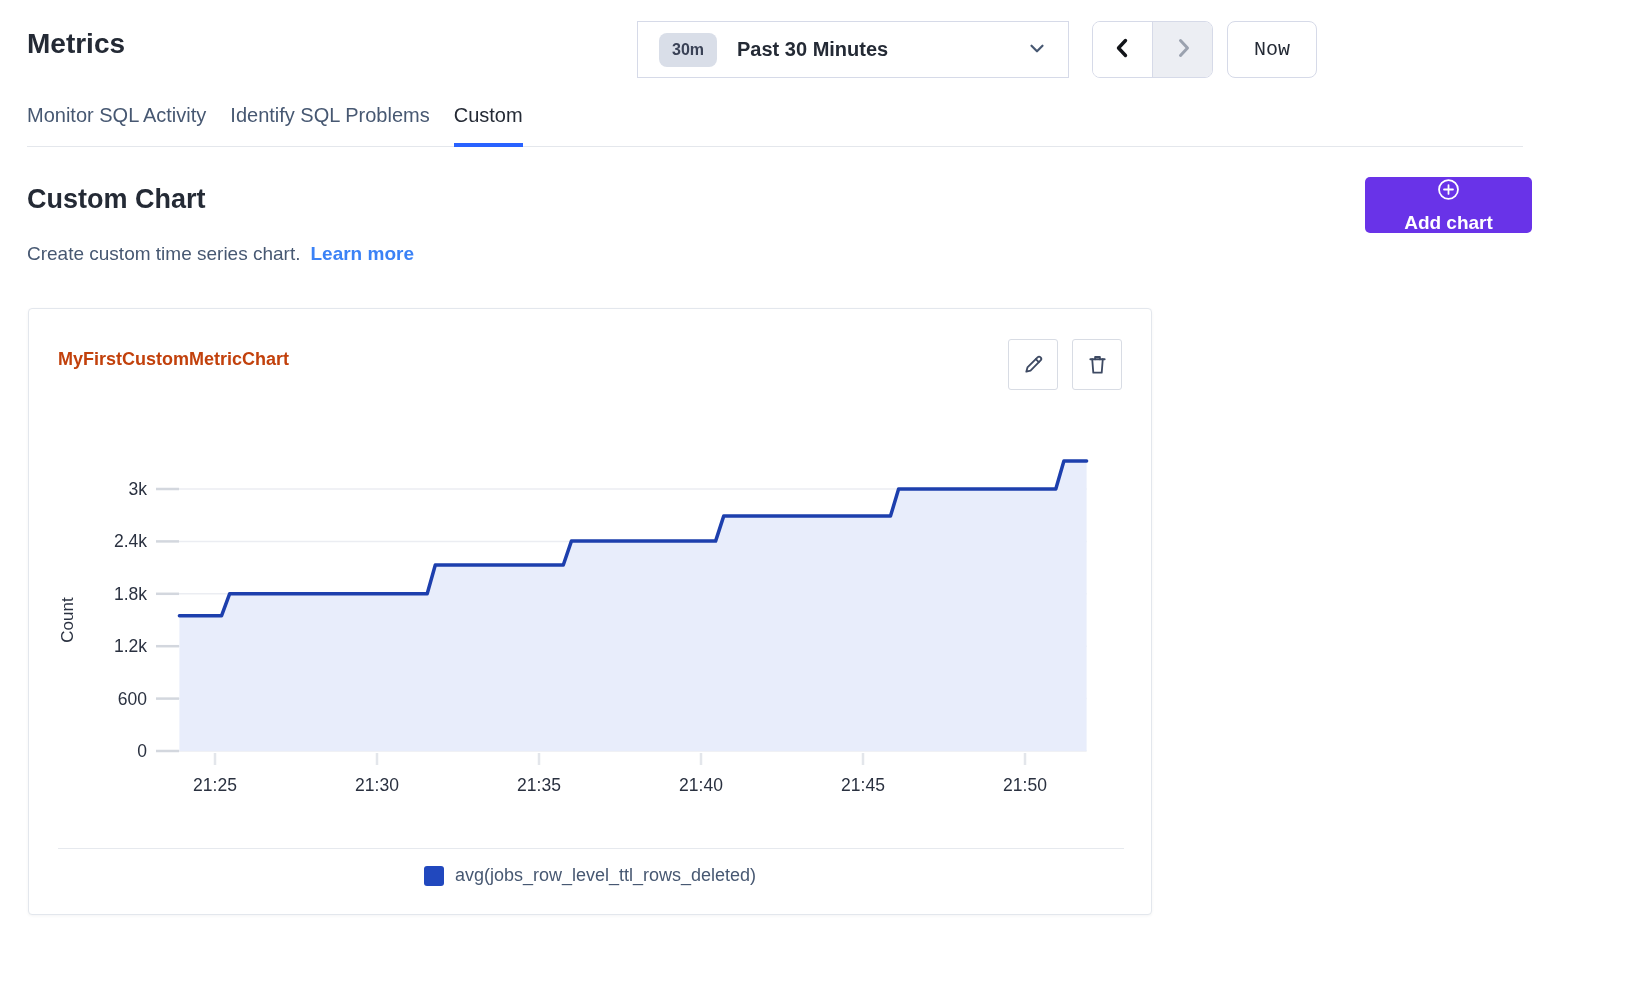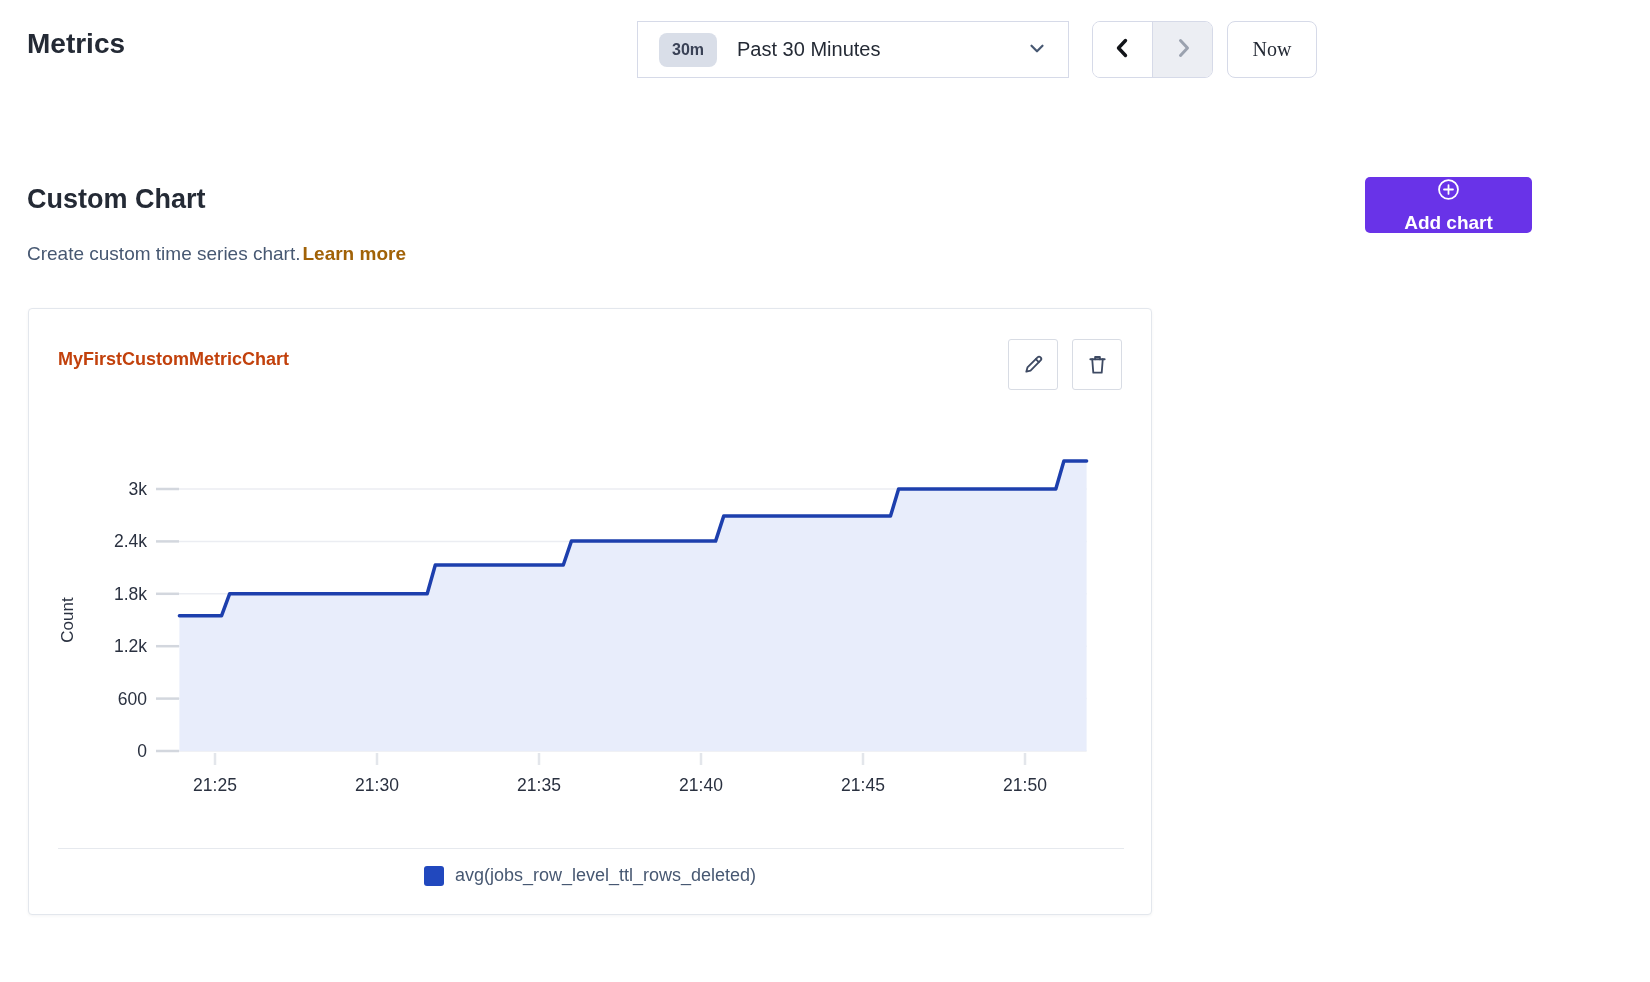--- a/index.html
+++ b/index.html
@@ -6,38 +6,38 @@
   html,body { width:1650px; height:982px; background:#ffffff; overflow:hidden;
               font-family:"Liberation Sans", sans-serif; }
   .page { position:relative; width:1650px; height:982px; }
 
   
   .page-title { position:absolute; left:27px; top:28px; font-size:28px; font-weight:700; color:#242A35; }
 
   .controls { position:absolute; left:637px; top:21px; display:flex; align-items:stretch; height:57px; }
   .time-select { width:432px; display:flex; align-items:center; border:1px solid #D6DAE8; border-radius:0; background:#fff; padding:0 20px 0 21px; cursor:pointer; }
   .range-badge { background:#D9DEE8; color:#3A4256; font-size:16px; font-weight:700; padding:8px 13px; border-radius:8px; }
-  .range-label { margin-left:20px; font-size:20px; font-weight:400; color:#242A35; flex:1; }
+  .range-label { margin-left:20px; font-size:20px; font-weight:700; color:#242A35; flex:1; }
   .caret { flex:none; }
 
   .nav-group { margin-left:23px; width:121px; display:flex; border:1px solid #D6DAE8; border-radius:8px; overflow:hidden; background:#fff; }
   .nav-btn { flex:1; display:flex; align-items:center; justify-content:center; cursor:pointer; background:#fff; border:none; }
   .nav-btn.next { background:#ECEEF3; border-left:1px solid #D6DAE8; cursor:default; }
 
-  .now-btn { margin-left:14px; width:90px; display:flex; align-items:center; justify-content:center; border:1px solid #D6DAE8; border-radius:8px; background:#fff; font-size:20px; font-weight:500; color:#242A35; cursor:pointer; font-family:Liberation Serif, serif; }
+  .now-btn { margin-left:14px; width:90px; display:flex; align-items:center; justify-content:center; border:1px solid #D6DAE8; border-radius:8px; background:#fff; font-size:20px; font-weight:500; color:#242A35; cursor:pointer; font-family:Liberation Mono, monospace; }
 
   
   .tabs { position:absolute; left:27px; top:100px; width:1496px; display:flex; border-bottom:1px solid #E4E7EC; }
   .tab { font-size:20px; color:#475872; padding:4px 0 16px 0; margin-right:24px; cursor:pointer; border-bottom:4px solid transparent; margin-bottom:-1px; }
   .tab.active { color:#242A35; font-weight:500; border-bottom-color:#2962FF; }
 
   
   .section-heading { position:absolute; left:27px; top:184px; font-size:27px; font-weight:700; color:#242A35; }
   .section-sub { position:absolute; left:27px; top:243px; font-size:19px; color:#475872; }
-  .learn-more { color:#a16207; font-weight:600; text-decoration:none; margin-left:2px; cursor:pointer; }
+  .learn-more { color:#3b82f6; font-weight:600; text-decoration:none; margin-left:10px; cursor:pointer; }
 
   .add-chart-btn { position:absolute; left:1365px; top:177px; width:167px; height:56px; background:#6933E8; color:#fff; border:none; border-radius:5px; display:flex; align-items:center; justify-content:center; gap:10px; font-size:19px; font-weight:600; cursor:pointer; font-family:"Liberation Sans", sans-serif;flex-direction:column; }
 
   
   .card { position:absolute; left:28px; top:308px; width:1124px; height:607px; border:1px solid #E3E7ED; border-radius:4px; background:#fff; box-shadow:0 1px 3px rgba(60,70,90,0.06); }
   .card-title { position:absolute; left:29px; top:40px; font-size:18px; font-weight:700; color:#c2410c; }
   .icon-btn { position:absolute; top:30px; width:50px; height:51px; border:1px solid #D8DCE4; border-radius:3px; background:#fff; display:flex; align-items:center; justify-content:center; cursor:pointer; }
   .icon-btn.edit { left:979px; }
   .icon-btn.trash { left:1043px; }
 
@@ -81,20 +81,25 @@
           <svg width="24" height="24" viewBox="0 0 24 24" fill="none" stroke="#9BA2AF" stroke-width="3" stroke-linecap="round" stroke-linejoin="round">
               <polyline points="9.5,4.5 16.5,12 9.5,19.5"></polyline>
             </svg>
         </span>
       </button>
     </div>
 
     <button class="now-btn">Now</button>
   </div>
 
+  <div class="tabs">
+    <div class="tab">Monitor SQL Activity</div>
+    <div class="tab">Identify SQL Problems</div>
+    <div class="tab active">Custom</div>
+  </div>
 
   <h2 class="section-heading">Custom Chart</h2>
   <div class="section-sub">
     <span>Create custom time series chart.</span><a class="learn-more">Learn more</a>
   </div>
 
   <button class="add-chart-btn">
     <span style="display:flex;">
       <svg width="25" height="25" viewBox="0 0 24 24" fill="none" stroke="#ffffff" stroke-width="1.7" stroke-linecap="round">
           <circle cx="12" cy="12" r="9.1"></circle>

